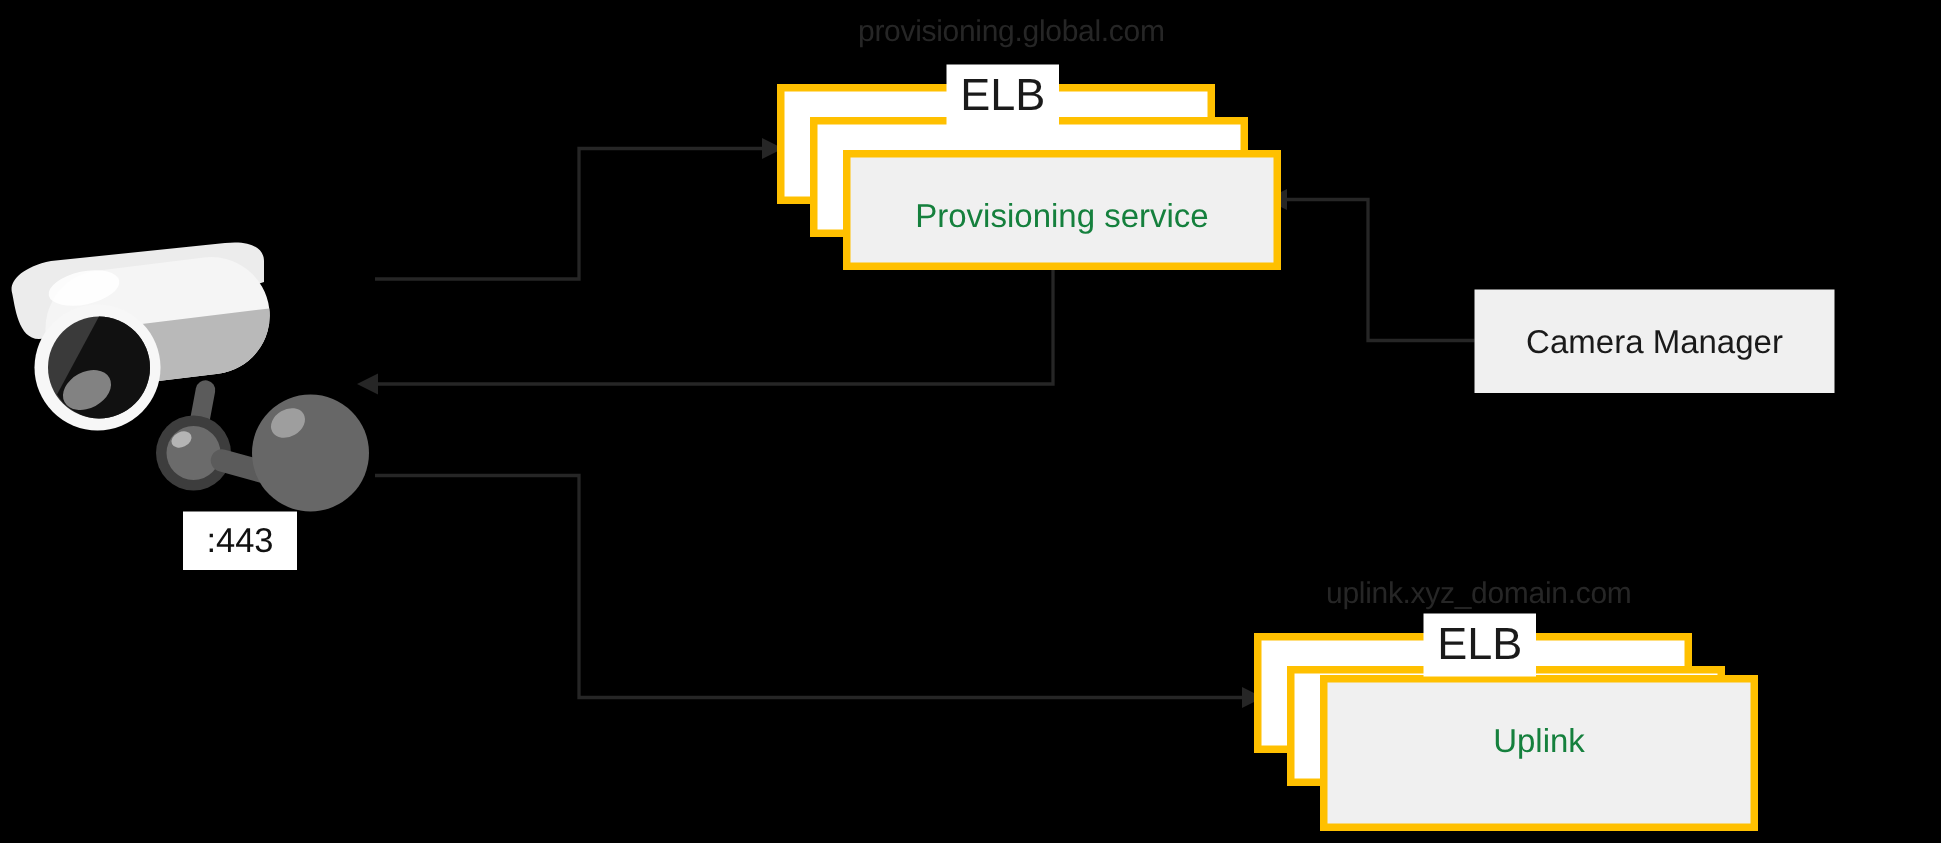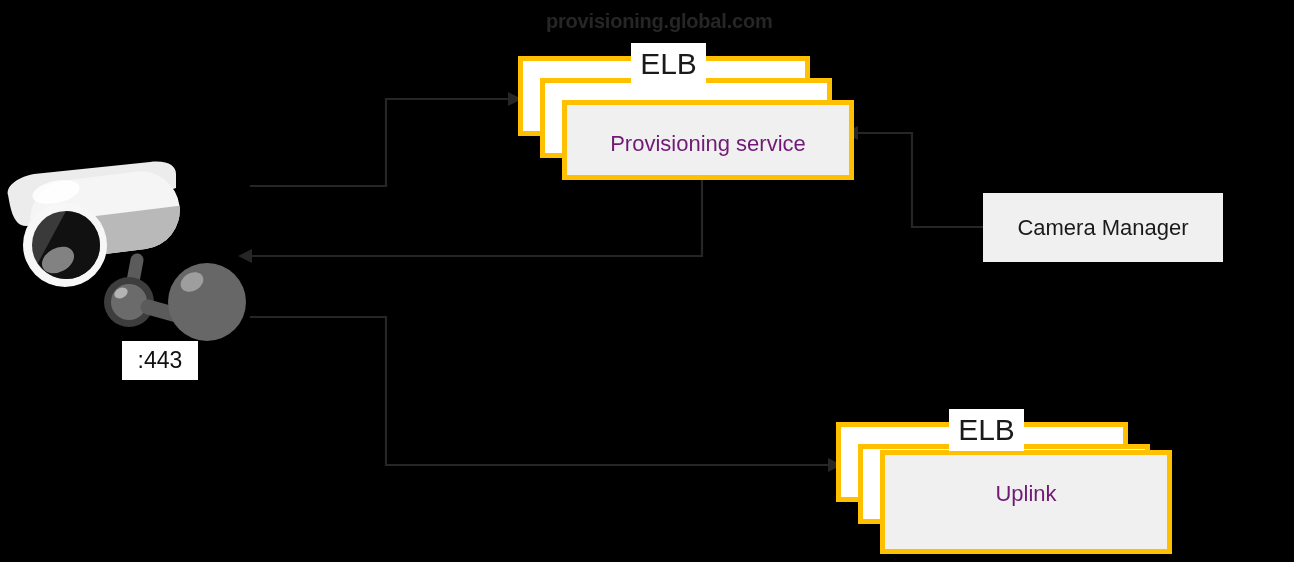--- a/index.html
+++ b/index.html
@@ -13,25 +13,26 @@
     height: 562px;
     background: #000000;
     overflow: hidden;
     font-family: "Liberation Sans", sans-serif;
   }
   .abs { position: absolute; }
 
   
   .domain-label {
     font-family: "Liberation Sans", sans-serif;
-    font-weight: bold;
+    font-weight: normal;
     font-size: 20px;
     color: #262626;
     white-space: nowrap;
     letter-spacing: -0.2px;
+    margin-left: 26px;
   }
 
   
   .stack { position: absolute; }
   .card {
     position: absolute;
     box-sizing: border-box;
     border: 5px solid #FFC000;
     background: #ffffff;
   }
@@ -48,21 +49,21 @@
     align-items: center;
     justify-content: center;
     z-index: 6;
   }
   .card-text {
     position: absolute;
     left: 0; right: 0;
     text-align: center;
     font-family: "Liberation Sans", sans-serif;
     font-size: 22px;
-    color: #701a75;
+    color: #15803d;
     white-space: nowrap;
   }
 
   
   .plain-box {
     position: absolute;
     background: #f0f0f0;
     display: flex;
     align-items: center;
     justify-content: center;
@@ -172,20 +173,21 @@
     </div>
     <div class="elb-tag" style="left:113px; top:-13px; width:75px; height:42px;">
       <span>ELB</span>
     </div>
   </div>
 
   <div class="plain-box" style="left:983px; top:193px; width:240px; height:69px;">
     <span>Camera Manager</span>
   </div>
 
+  <div class="domain-label abs" style="left:858px; top:385px;">uplink.xyz_domain.com</div>
 
   <div class="stack" style="left:836px; top:422px; width:336px; height:124px;">
     <div class="card" style="left:0px; top:0px; width:292px; height:80px;"></div>
     <div class="card" style="left:22px; top:22px; width:292px; height:80px;"></div>
     <div class="card front" style="left:44px; top:28px; width:292px; height:104px;">
       <div class="card-text" style="top:26px;">Uplink</div>
     </div>
     <div class="elb-tag" style="left:113px; top:-13px; width:75px; height:42px;">
       <span>ELB</span>
     </div>

